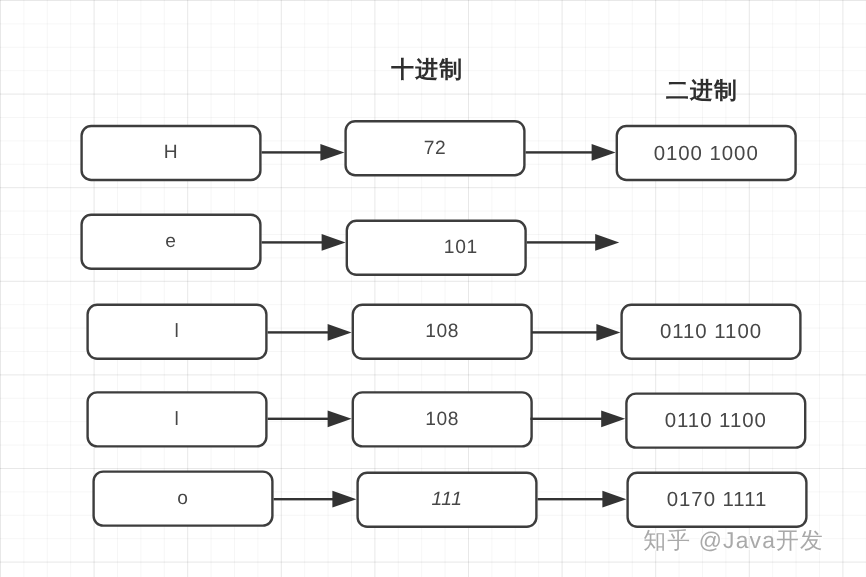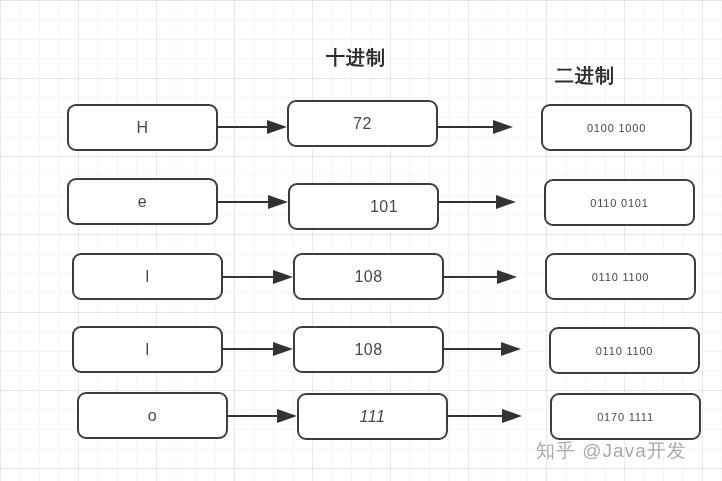--- a/index.html
+++ b/index.html
@@ -21,21 +21,21 @@
     position:absolute;
     font-size:19px;font-weight:700;color:#2e2e2e;
     text-align:center;letter-spacing:1px;
   }
   .node{
     position:absolute;width:151px;height:47px;box-sizing:border-box;
     background:#ffffff;border:2.5px solid #3d3d3d;border-radius:9px;
     display:flex;align-items:center;justify-content:center;
     font-size:16px;color:#474747;letter-spacing:0.5px;
   }
-  .node.binary{font-size:11px;letter-spacing:0.8px;margin-left:28px;}
+  .node.binary{font-size:17px;letter-spacing:0.8px;}
   .arrow{position:absolute;height:14px;}
   .arrow .shaft{
     position:absolute;left:0;right:12px;top:5.6px;height:2.6px;background:#333333;
   }
   .arrow .head{
     position:absolute;right:0;top:0;width:0;height:0;
     border-left:20px solid #333333;
     border-top:7px solid transparent;
     border-bottom:7px solid transparent;
   }
@@ -69,21 +69,20 @@
   <div class="node char" style="left:67px;top:178px;">e</div>
   <div class="arrow" style="left:218px;top:195px;width:70px;">
     <i class="shaft"></i>
       <i class="head"></i>
   </div>
   <div class="node decimal" style="left:288px;top:183px;padding-left:41px;">101</div>
   <div class="arrow" style="left:439px;top:195px;width:77px;">
     <i class="shaft"></i>
       <i class="head"></i>
   </div>
-  <div class="node binary" style="left:516px;top:179px;">0110 0101</div>
 
   <div class="node char" style="left:72px;top:253px;">l</div>
   <div class="arrow" style="left:223px;top:270px;width:70px;">
     <i class="shaft"></i>
       <i class="head"></i>
   </div>
   <div class="node decimal" style="left:293px;top:253px;">108</div>
   <div class="arrow" style="left:443px;top:270px;width:74px;">
     <i class="shaft"></i>
       <i class="head"></i>

